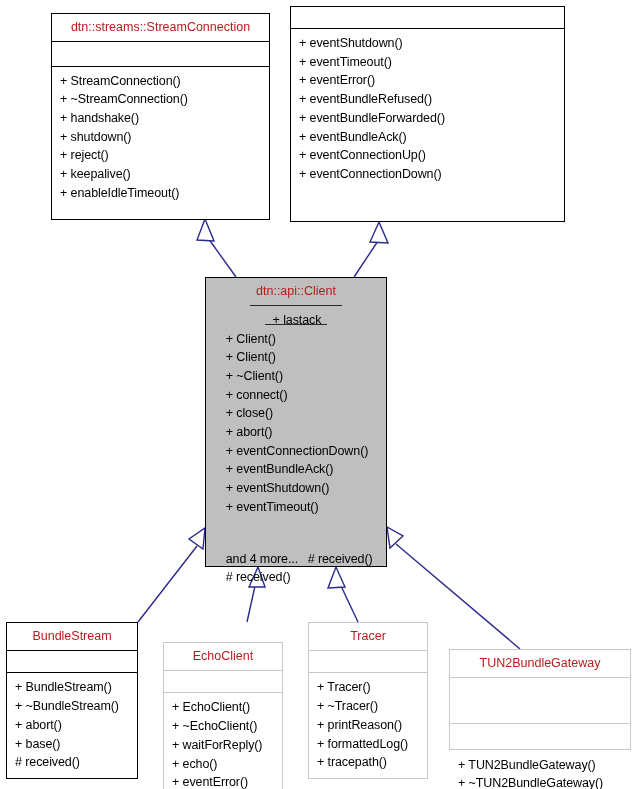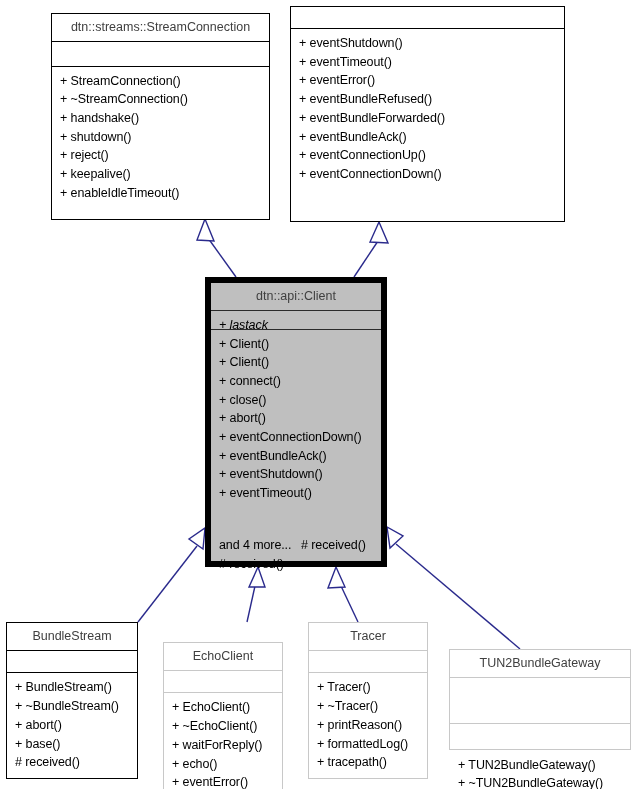--- a/index.html
+++ b/index.html
@@ -30,44 +30,44 @@
     background: #ffffff;
     border: 1px solid #000000;
     display: flex;
     flex-direction: column;
   }
   .uml-box.light {
     border: 1px solid #c8c8c8;
   }
   .uml-box.highlight {
     background: #bfbfbf;
-    border: 6px solid #000000;
+    border: 1px solid #000000;
+    align-items: center;
   }
   .box-title {
     box-sizing: border-box;
     text-align: center;
     font-size: 12.5px;
-    color: #404040;
+    color: #b91c1c;
     line-height: 1;
     padding: 7px 6px 7px 6px;
     border-bottom: 1px solid #000000;
     white-space: nowrap;
   }
   .uml-box.light > .box-title {
     border-bottom: 1px solid #c8c8c8;
   }
   .uml-box.highlight > .box-title {
     border-bottom: 1px solid #2a2a2a;
   }
   .box-attrs {
     box-sizing: border-box;
     border-bottom: 1px solid #000000;
     padding: 4px 6px 4px 8px;
     min-height: 19px;
-    font-style: italic;
   }
   .uml-box.light > .box-attrs {
     border-bottom: 1px solid #c8c8c8;
   }
   .uml-box.highlight > .box-attrs {
     border-bottom: 1px solid #2a2a2a;
   }
   .box-methods {
     box-sizing: border-box;
     padding: 5px 6px 6px 8px;
@@ -161,20 +161,21 @@
   </div>
 
   <div class="uml-box highlight" style="left:205px; top:277px; width:182px; height:290px;">
     <div class="box-title">dtn::api::Client</div>
     <div class="box-attrs" style="height:26px; padding-top:5px;">
       <div class="member attr">+ lastack</div>
     </div>
     <div class="box-methods">
       <div class="member">+ Client()</div>
       <div class="member">+ Client()</div>
+      <div class="member">+ ~Client()</div>
       <div class="member">+ connect()</div>
       <div class="member">+ close()</div>
       <div class="member">+ abort()</div>
       <div class="member">+ eventConnectionDown()</div>
       <div class="member">+ eventBundleAck()</div>
       <div class="member">+ eventShutdown()</div>
       <div class="member">+ eventTimeout()</div>
       <div class="member overlap-line">
         <span>and 4 more...</span><span class="over"># received()</span>
       </div>

